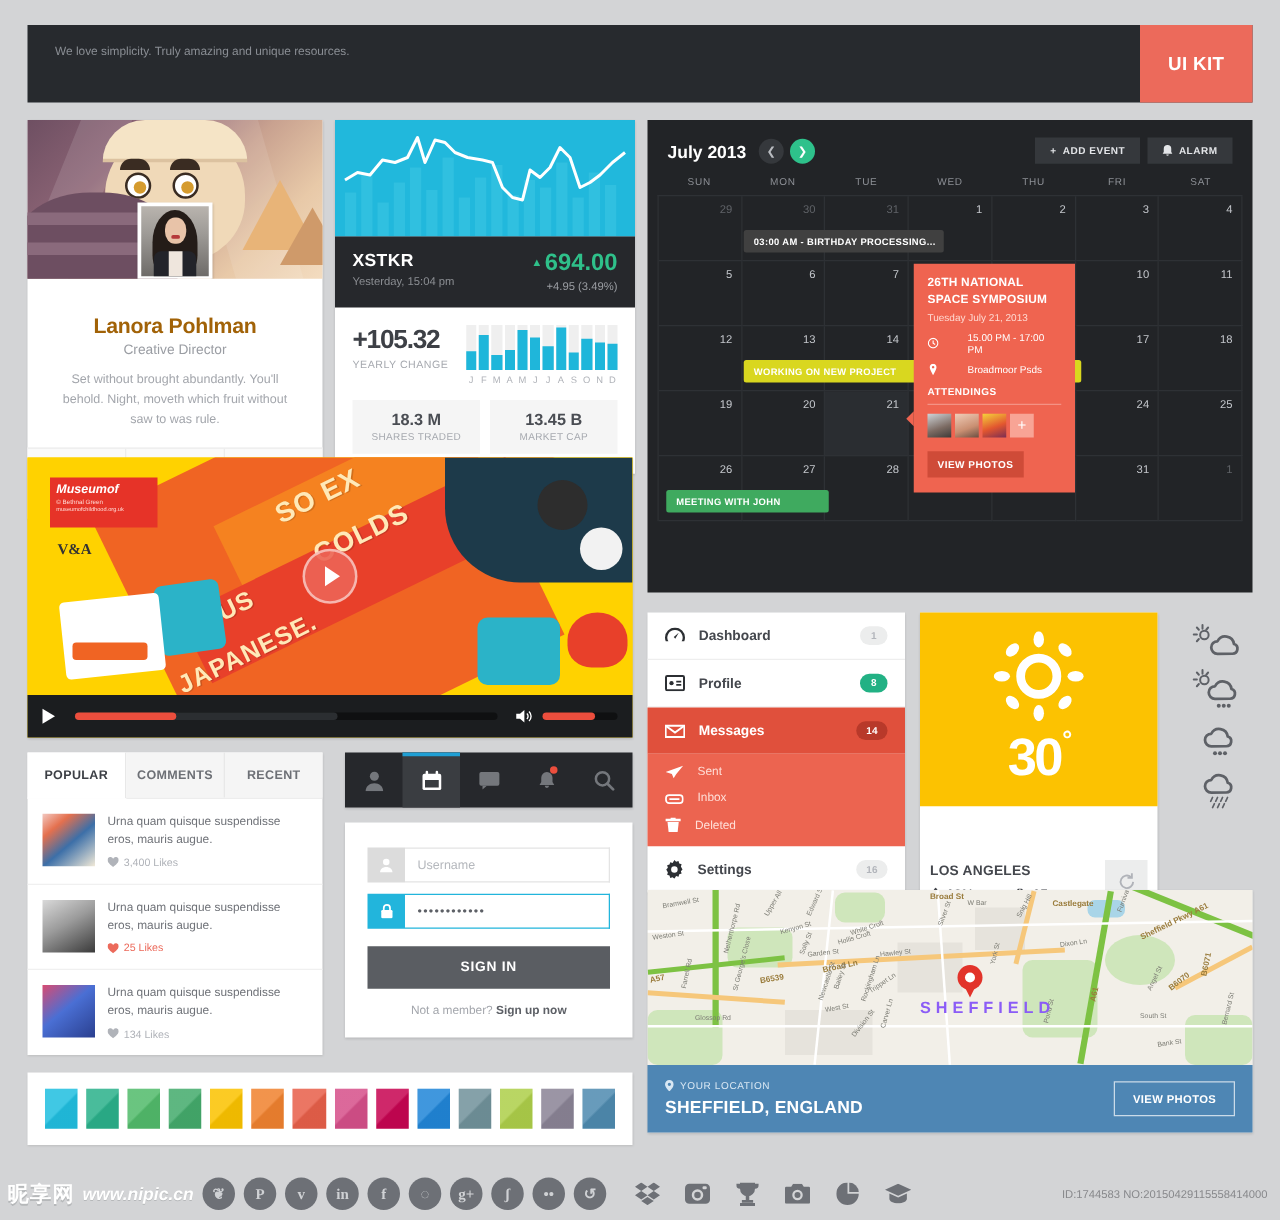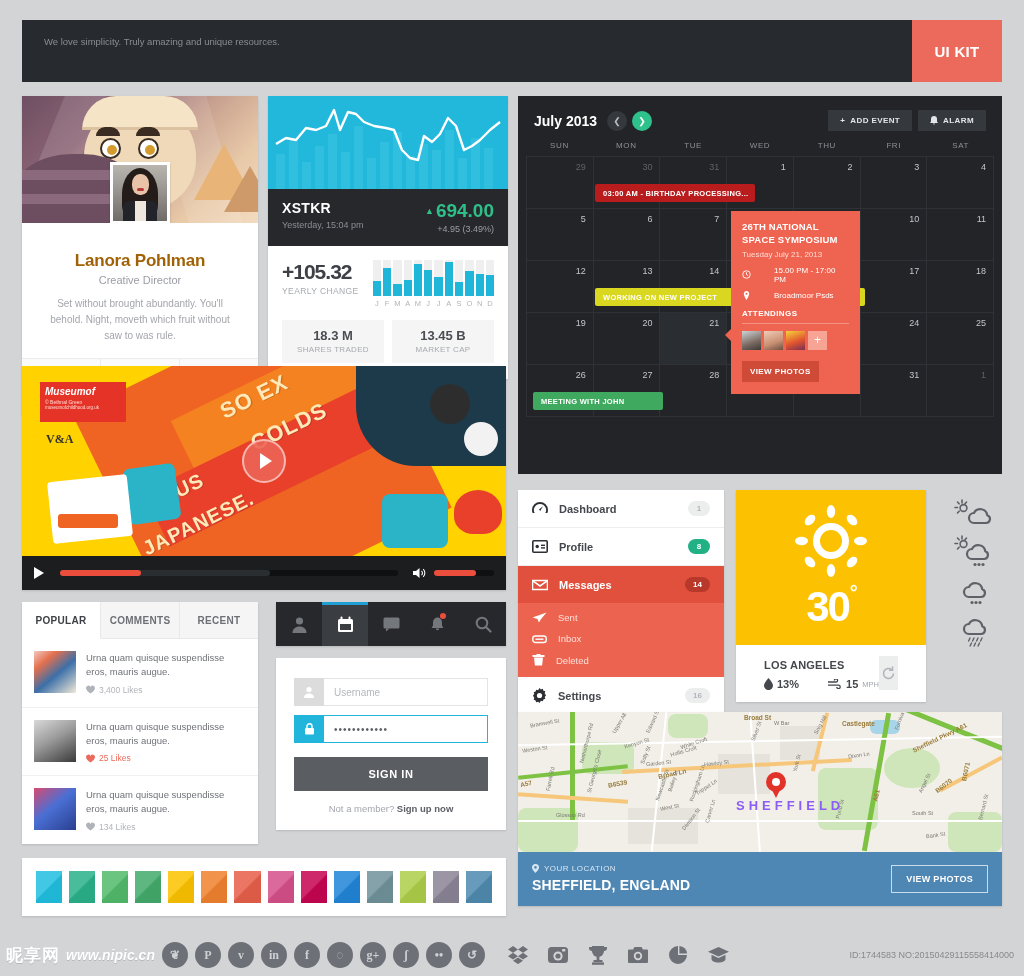--- a/index.html
+++ b/index.html
@@ -108,21 +108,21 @@
   .cal-btn { background:#35383c; color:#e3e5e8; font-size:8px; font-weight:bold; letter-spacing:.4px; padding:6px 12px; display:flex; align-items:center; gap:5px;}
   .cal-dows { display:flex; padding:0 8px 6px; }
   .cal-dows span { flex:1; text-align:center; font-size:8px; color:#8d9096; letter-spacing:.6px;}
   .cal-grid { margin:0 8px; border-top:1px solid #2e3135; border-left:1px solid #2e3135; position:relative;}
   .cal-row { display:flex; }
   .cal-cell { flex:1; height:52px; border-right:1px solid #2e3135; border-bottom:1px solid #2e3135; position:relative; padding:5px 7px 0; }
   .cal-cell .dn { font-size:9px; color:#c3c6cb; text-align:right; display:block;}
   .cal-cell.dim .dn { color:#5f6267;}
   .cal-cell.sel { background:#2a2d31; }
   .ev { position:absolute; height:18px; display:flex; align-items:center; padding:0 8px; font-size:7.5px; font-weight:bold; color:#fff; letter-spacing:.3px; white-space:nowrap; border-radius:2px; z-index:3;}
-  .ev.blue { background:#b91c1c; left:68px; top:27px; width:160px;}
+  .ev.blue { background:#404040; left:68px; top:27px; width:160px;}
   .ev.yellow { background:#d9d71f; left:68px; top:27px; width:270px; color:#fff;}
   .ev.green { background:#3faa5f; left:6px; top:27px; width:130px;}
   .cal-pop { position:absolute; left:204px; top:54px; width:129px; background:#ef6450; z-index:10; padding:10px 11px 12px; }
   .cal-pop:after { content:''; position:absolute; left:-6px; top:118px; width:0;height:0;border-top:6px solid transparent;border-bottom:6px solid transparent;border-right:6px solid #ef6450;}
   .pop-t { font-size:9.5px; font-weight:bold; color:#fff; line-height:1.35; letter-spacing:.2px;}
   .pop-d { font-size:8px; color:#ffd9d1; margin-top:3px;}
   .pop-row { display:flex; align-items:center; gap:23px; margin-top:7px; font-size:8px; color:#fff;}
   .pop-ic { width:9px;height:9px; flex:none; }
   .pop-att { font-size:8px; font-weight:bold; color:#fff; letter-spacing:.4px; margin-top:9px; padding-bottom:5px; border-bottom:1px solid rgba(255,255,255,.3);}
   .pop-avs { display:flex; gap:3px; margin-top:7px;}
@@ -211,21 +211,21 @@
   .si { display:flex; align-items:center; gap:11px; padding:5px 14px 5px 14px; }
   .si-lbl { font-size:9.5px; color:#ffdfd8; }
   .sub .si:first-child{padding-top:9px;}
   .sub .si:last-child{padding-bottom:11px;}
 
   
   .weather { position:absolute; left:736px; top:490px; width:190px; background:#fff; box-shadow:0 1px 2px rgba(0,0,0,.13);}
   .w-top { background:#fcc201; height:155px; position:relative; display:flex; flex-direction:column; align-items:center; justify-content:center; }
   .w-temp { font-size:42px; font-weight:bold; color:#fff; letter-spacing:-2px; margin-top:4px;}
   .w-temp sup { font-size:20px; vertical-align:22px; margin-left:1px;}
-  .w-bot { padding:11px 28px 12px; display:flex; align-items:flex-end;}
+  .w-bot { padding:11px 8px 12px; display:flex; align-items:flex-end;margin-top:32px;}
   .w-city { font-size:11px; font-weight:bold; color:#44474d; letter-spacing:.2px;}
   .w-meta { display:flex; gap:29px; margin-top:7px; align-items:center;}
   .w-meta span { font-size:11px; font-weight:bold; color:#44474d; display:flex; align-items:center; gap:4px;}
   .w-meta small { font-size:7.5px; color:#a3a6ac; font-weight:normal;}
   .w-refresh { margin-left:auto; width:34px;height:34px; background:#eceded; display:flex;align-items:center;justify-content:center; }
 
   
   .wstrip { position:absolute; left:938px; top:492px; width:70px; }
   .wstrip-item { height:40px; display:flex; align-items:center; justify-content:center;}
 

